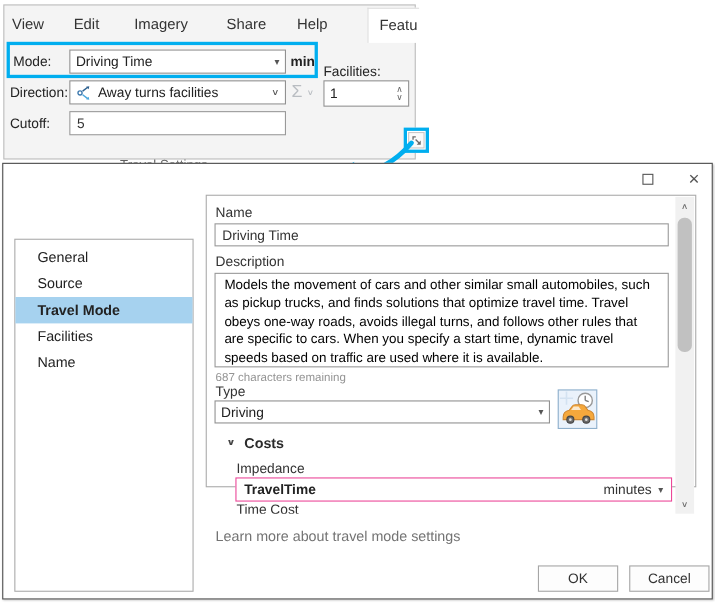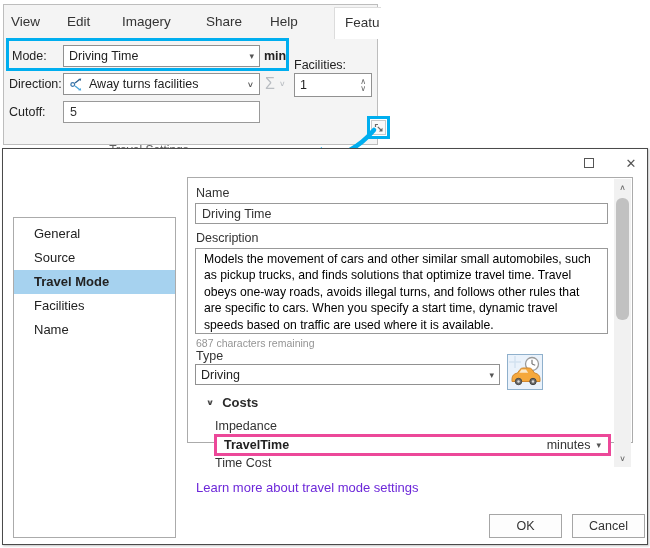--- a/index.html
+++ b/index.html
@@ -62,32 +62,32 @@
   .desc-box { position:absolute; left:6px; top:69px; width:413px; height:86px;
     border:1px solid #999; background:#fff; font-size:12.2px; line-height:16.4px;
     color:#000000; padding:2px 8px; overflow:hidden; }
   .muted { position:absolute; font-size:10.5px; color:#949494; }
   .type-icon { position:absolute; left:318px; top:175px; width:36px; height:36px;
     border:1px solid #8fb0cc; background:#eaf2fb; display:flex; align-items:center; justify-content:center; }
   .section-hdr { position:absolute; left:17px; top:216px; font-size:13px; color:#2b2b2b; font-weight:600;
     display:flex; align-items:center; gap:8px; }
   .section-hdr .chev { font-size:10px; color:#444; transform:scaleY(.8); }
   .imp-combo { position:absolute; left:25px; top:255px; width:397px; height:22px;
-    background:#fff; border:3px solid #ec4899; display:flex; align-items:center;
+    background:#fff; border:1px solid #ec4899; display:flex; align-items:center;
     font-size:12.5px; color:#222; padding:0 7px; }
   .imp-combo .val { font-weight:600; }
   .imp-combo .unit { margin-left:auto; font-size:12.5px; color:#333; }
   .imp-combo .arrow { font-size:9px; color:#555; margin-left:6px; }
 
   .scrollbar { position:absolute; right:1px; top:1px; width:17px; height:288px; background:#f1f1f1; }
   .sb-arrow { position:absolute; left:0; width:17px; height:17px; display:flex; align-items:center;
     justify-content:center; font-size:9px; color:#6a6a6a; transform:scaleY(.85); }
   .sb-thumb { position:absolute; left:2px; top:19px; width:13px; height:122px; background:#c1c1c1; border-radius:6px; }
 
-  .learn-link { position:absolute; left:8px; top:302px; font-size:13px; color:#6d28d9; }
+  .learn-link { position:absolute; left:8px; top:302px; font-size:13px; color:#737373; }
 
   .dlg-btn { position:absolute; top:365px; width:73px; height:24px; background:#fdfdfd;
     border:1px solid #a6a6a6; font-size:12.5px; color:#333; display:flex;
     align-items:center; justify-content:center; font-family:inherit; }
 </style>
 </head>
 <body>
 
 <div class="page">
 

